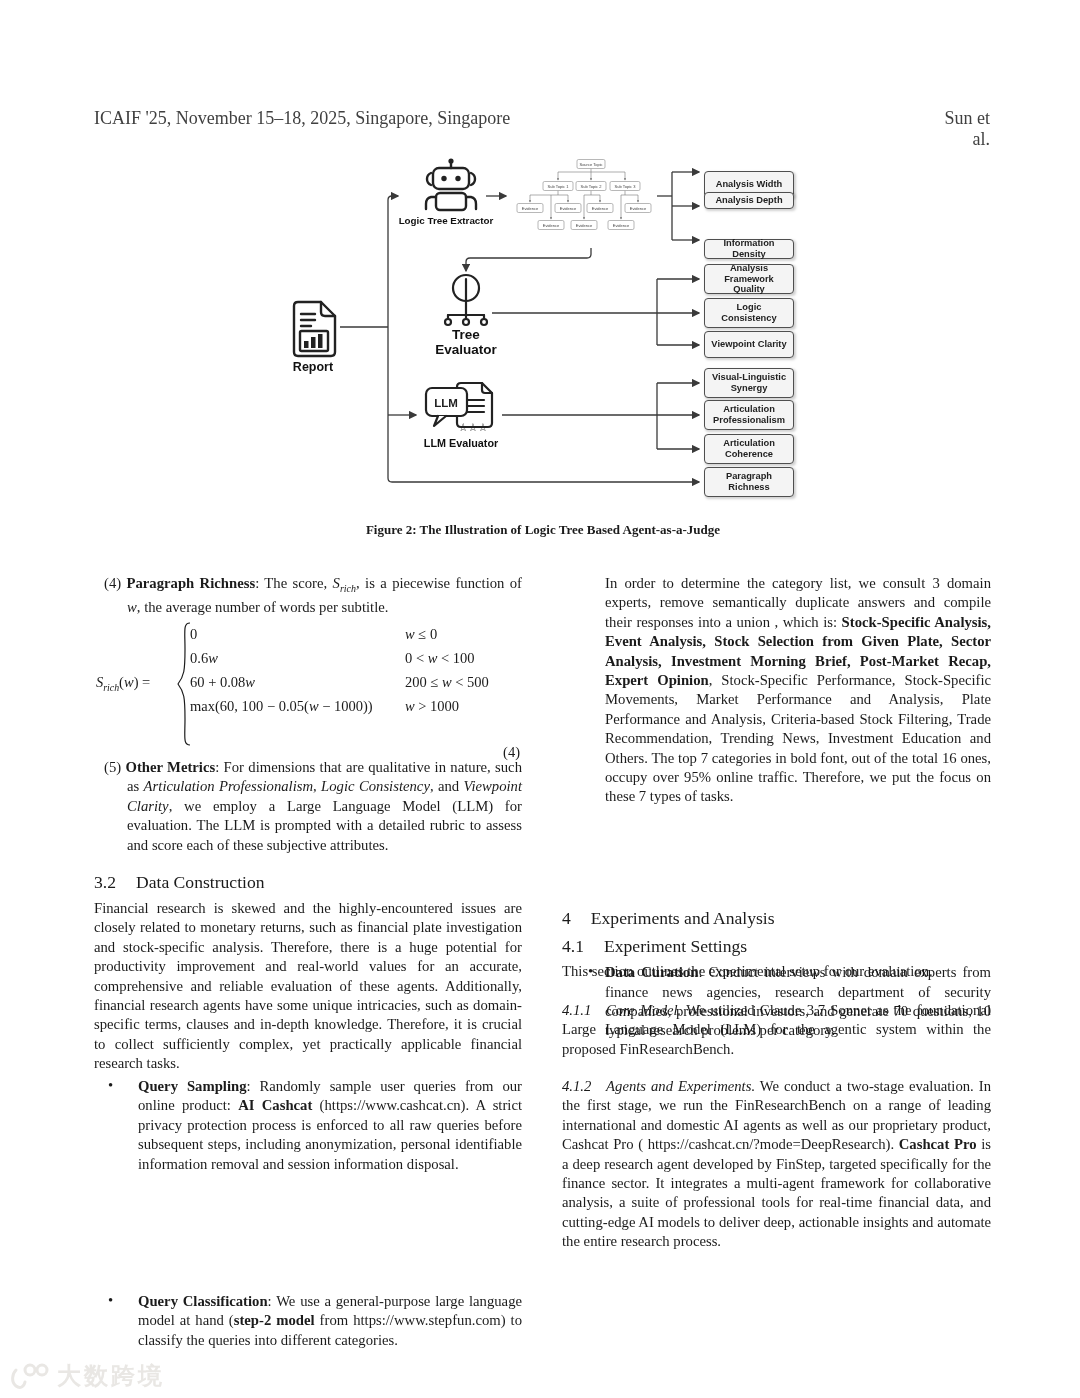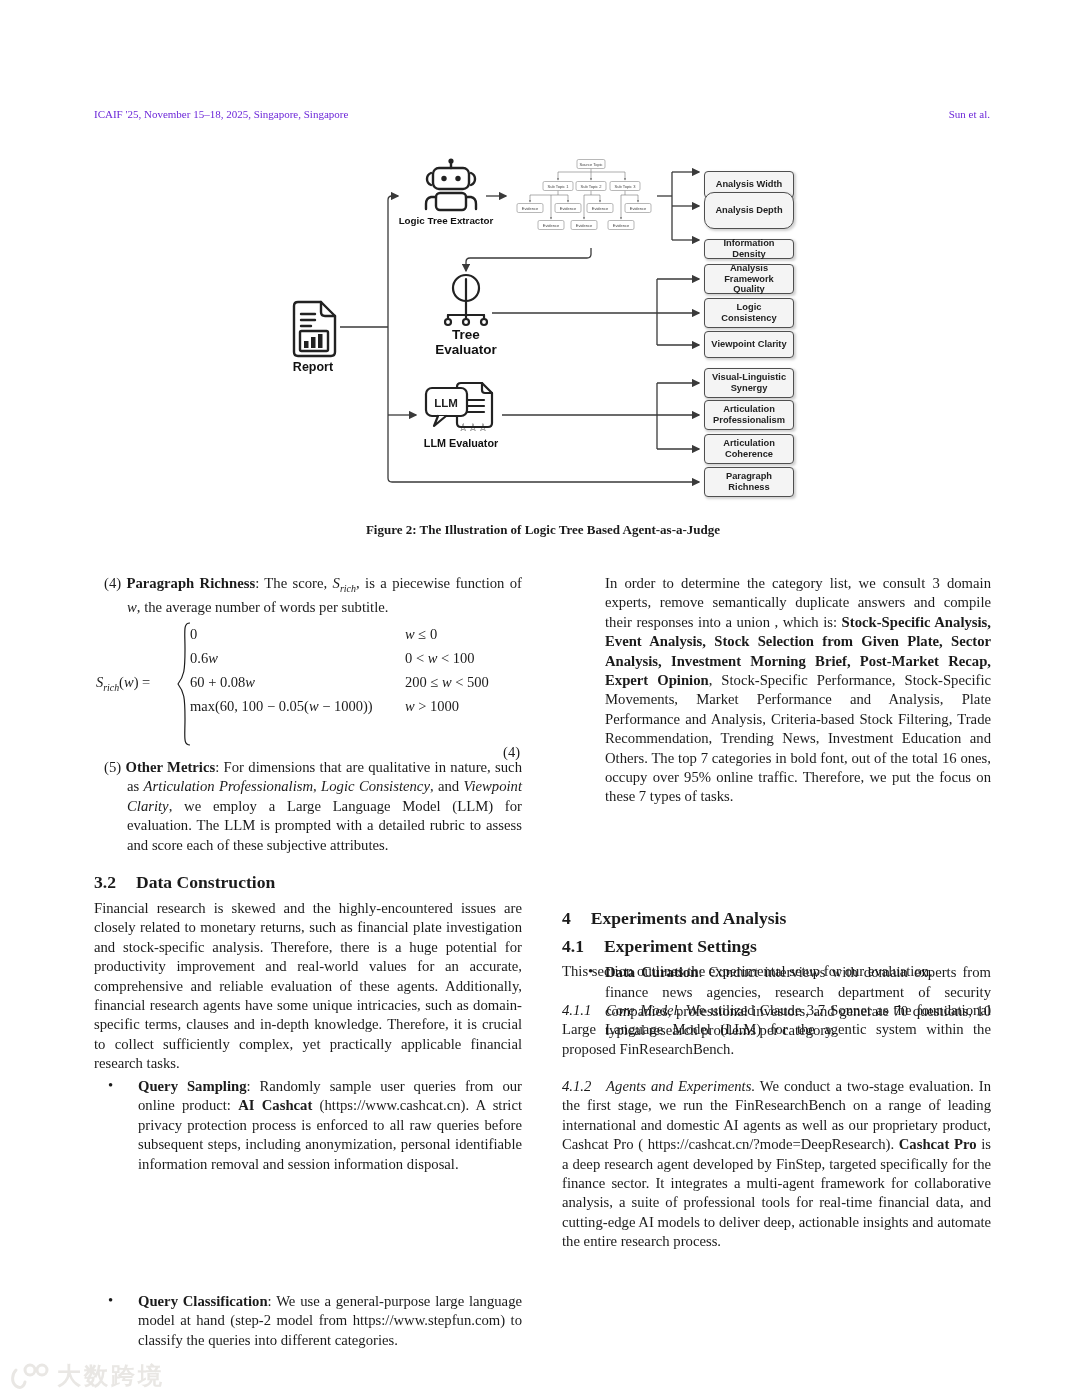--- a/index.html
+++ b/index.html
@@ -2,21 +2,21 @@
 <html><head>
 <meta charset="utf-8">
 <style>
   html,body{margin:0;padding:0;}
   body{
     width:1080px;height:1398px;position:relative;background:#ffffff;
     font-family:"Liberation Serif", serif;color:#1b1b1b;overflow:hidden;
   }
   .abs{position:absolute;}
   
-  .hdr{font-size:11px;color:#6d28d9;}
+  .hdr{font-size:18px;color:#404040;}
   
   #figure-area{left:0;top:150px;width:1080px;height:362px;}
   #figure-svg{position:absolute;left:0;top:0;}
   .fig-label{position:absolute;font-family:"Liberation Sans","DejaVu Sans",sans-serif;
              font-weight:bold;color:#111;text-align:center;}
   .obox{
     position:absolute;left:704px;width:90px;box-sizing:border-box;
     background:#f4f4f4;border:1px solid #4f4f4f;border-radius:4px;
     box-shadow:1.5px 1.5px 2.5px rgba(0,0,0,0.18);
     display:flex;align-items:center;justify-content:center;text-align:center;
@@ -27,21 +27,21 @@
            font-weight:bold;font-size:13px;}
   
   .body-text{font-size:14.7px;line-height:19.4px;text-align:justify;}
   .colL{left:94px;width:428px;}
   .colR{left:562px;width:429px;}
   .hang-item{padding-left:33px;text-indent:-23px;box-sizing:border-box;}
   .bullet-item{position:relative;padding-left:44px;box-sizing:border-box;}
   .bullet-dot{position:absolute;left:14px;top:-1px;}
   .bullet-item-r{padding-left:43px;}
   .bullet-item-r .bullet-dot{left:26px;}
-  .sec-head{font-weight:bold;font-size:17.6px;line-height:20px;}
+  .sec-head{font-weight:normal;font-size:17.6px;line-height:20px;}
   .sec-num{margin-right:20px;}
   
   #equation{left:94px;top:618px;width:428px;height:150px;font-size:14.5px;}
   #eq-lhs{position:absolute;left:2px;top:52px;line-height:24px;}
   #eq-brace{position:absolute;left:82px;top:3px;}
   #eq-rows{position:absolute;left:96px;top:4px;width:330px;}
   .eq-row{height:24px;line-height:24px;position:relative;}
   .eq-row .expr{position:absolute;left:0;}
   .eq-row .cond{position:absolute;left:215px;}
   #eq-num{position:absolute;right:2px;top:122px;line-height:24px;}
@@ -194,21 +194,21 @@
 
   <div class="fig-label" style="left:273px;top:210px;width:80px;font-size:12.5px;">Report</div>
   <div class="fig-label" style="left:391px;top:65px;width:110px;font-size:9.8px;">Logic Tree Extractor</div>
   <div class="fig-label" style="left:416px;top:178px;width:100px;font-size:13.5px;line-height:14.5px;">
     <div>Tree</div>
     <div>Evaluator</div>
   </div>
   <div class="fig-label" style="left:406px;top:287px;width:110px;font-size:10.8px;">LLM Evaluator</div>
 
   <div class="obox" style="top:21px;height:27px;">Analysis Width</div>
-  <div class="obox" style="top:42px;height:37px;border-radius:10px;">Analysis Depth</div>
+  <div class="obox" style="top:42px;height:17px;">Analysis Depth</div>
   <div class="obox" style="top:76px;height:20px;margin-top:13px;">Information Density</div>
   <div class="obox" style="top:114px;height:30px;">Analysis Framework Quality</div>
   <div class="obox" style="top:148px;height:30px;width:90px;padding:1px 18px;">Logic Consistency</div>
   <div class="obox" style="top:181px;height:27px;">Viewpoint Clarity</div>
   <div class="obox" style="top:218px;height:30px;">Visual-Linguistic Synergy</div>
   <div class="obox" style="top:250px;height:30px;">Articulation Professionalism</div>
   <div class="obox" style="top:284px;height:30px;">Articulation Coherence</div>
   <div class="obox" style="top:317px;height:30px;padding:1px 16px;">Paragraph Richness</div>
 </div>
 
@@ -254,21 +254,21 @@
 
 <div class="abs colL body-text" style="top:899px;">Financial research is skewed and the highly-encountered issues are closely related to monetary returns, such as financial plate investigation and stock-specific analysis. Therefore, there is a huge potential for productivity improvement and real-world values for an accurate, comprehensive and reliable evaluation of these agents. Additionally, financial research agents have some unique intricacies, such as domain-specific terms, clauses and in-depth knowledge. Therefore, it is crucial to collect sufficiently complex, yet practically applicable financial research tasks.</div>
 
 <div class="abs colL body-text bullet-item" style="top:1077px;">
   <span class="bullet-dot">•</span>
   <span><span style="font-weight: bold;">Query Sampling</span><span>: Randomly sample user queries from our online product: </span><span style="font-weight: bold;">AI Cashcat</span><span> (https://www.cashcat.cn). A strict privacy protection process is enforced to all raw queries before subsequent steps, including anonymization, personal identifiable information removal and session information disposal.</span></span>
 </div>
 
 <div class="abs colL body-text bullet-item" style="top:1195px;">
   <span class="bullet-dot">•</span>
-  <span><span style="font-weight: bold;">Query Classification</span><span>: We use a general-purpose large language model at hand (</span><span style="font-weight: normal;">step-2 model</span><span> from https://www.stepfun.com) to classify the queries into different categories.</span></span>
+  <span><span style="font-weight: bold;">Query Classification</span><span>: We use a general-purpose large language model at hand (</span><span style="font-weight: bold;">step-2 model</span><span> from https://www.stepfun.com) to classify the queries into different categories.</span></span>
 </div>
 
 <div class="abs body-text" style="left:605px;top:574px;width:386px;"><span>In order to determine the category list, we consult 3 domain experts, remove semantically duplicate answers and compile their responses into a union , which is: </span><span style="font-weight: bold;">Stock-Specific Analysis, Event Analysis, Stock Selection from Given Plate, Sector Analysis, Investment Morning Brief, Post-Market Recap, Expert Opinion</span><span>, Stock-Specific Performance, Stock-Specific Movements, Market Performance and Analysis, Plate Performance and Analysis, Criteria-based Stock Filtering, Trade Recommendation, Trending News, Investment Education and Others. The top 7 categories in bold font, out of the total 16 ones, occupy over 95% online traffic. Therefore, we put the focus on these 7 types of tasks.</span></div>
 
 <div class="abs colR body-text bullet-item bullet-item-r" style="top:808px;">
   <span class="bullet-dot">•</span>
   <span><span style="font-weight: bold;">Data Curation</span><span>: Conduct interviews with domain experts from finance news agencies, research department of security companies, professional investors, and generate 70 questions, 10 typical research problems per category.</span></span>
 </div>
 
 <div class="abs colR sec-head" style="top:908px;">

